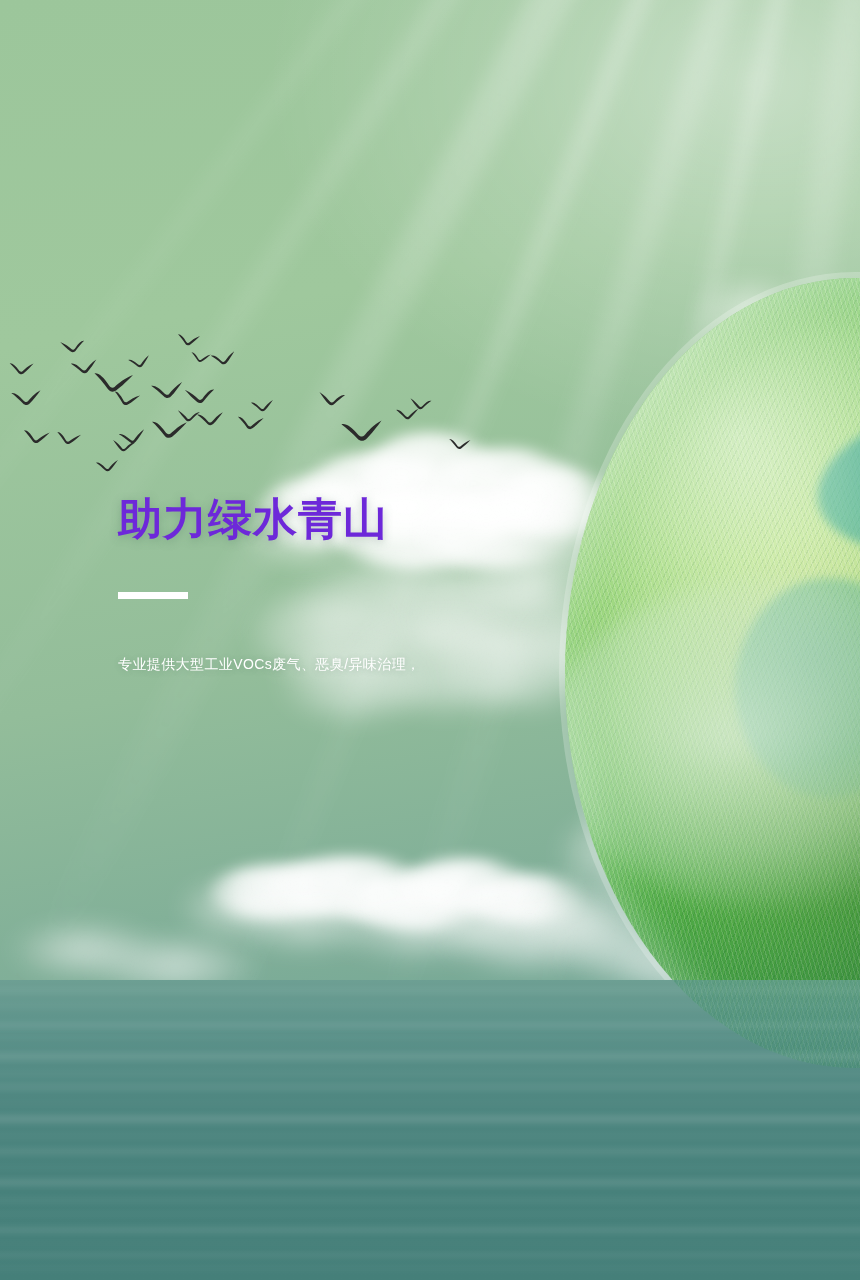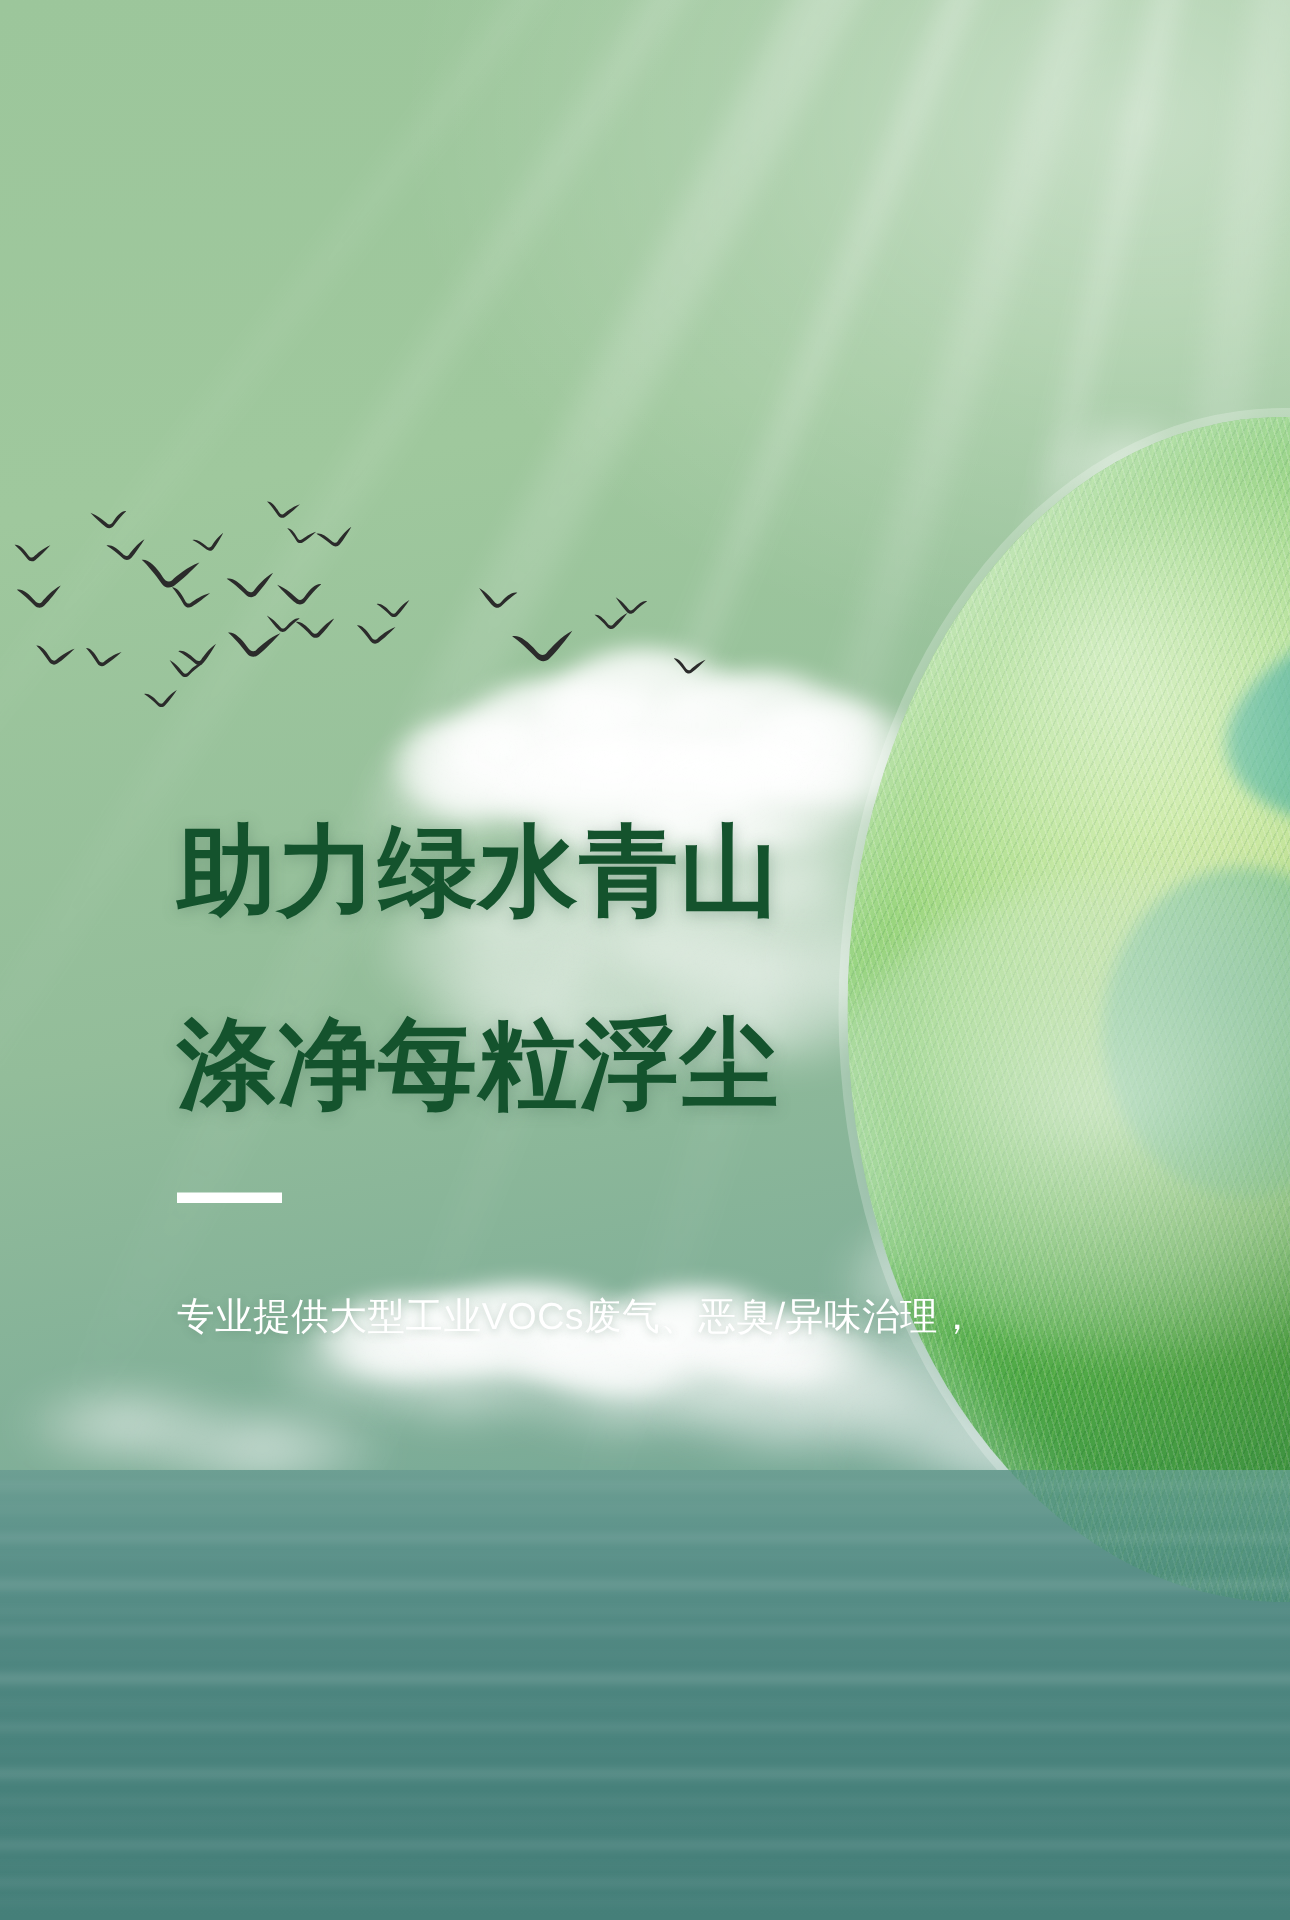--- a/index.html
+++ b/index.html
@@ -141,39 +141,38 @@
   .water-globe .grass-tex { opacity: 0.22; }
 
   
   .content {
     position: absolute;
     left: 118px; top: 492px;
     width: 560px;
     z-index: 40;
   }
   .headline {
-    color: #14532d;
-    font-size: 66px;
+    color: #6d28d9;
+    font-size: 44px;
     font-weight: bold;
     line-height: 1.22;
     letter-spacing: 1px;
     text-shadow: 0 2px 10px rgba(70,110,85,0.35);
     white-space: nowrap;
-    margin-top: 48px;
   }
   .divider {
     width: 70px;
     height: 7px;
     background: #ffffff;
     margin-top: 46px;
     margin-bottom: 52px;
   }
   .subtitle {
     color: #ffffff;
-    font-size: 25px;
+    font-size: 14px;
     font-weight: normal;
     line-height: 1.95;
     letter-spacing: 0.4px;
     text-shadow: 0 1px 6px rgba(70,110,85,0.30);
     white-space: nowrap;
   }
 </style>
 </head>
 <body>
 
@@ -352,18 +351,17 @@
         <div class="ripple" style="top: 232px; height: 4px; opacity: 0.15;"></div>
         <div class="ripple" style="top: 246px; height: 8px; opacity: 0.28;"></div>
         <div class="ripple" style="top: 262px; height: 3px; opacity: 0.12;"></div>
         <div class="ripple" style="top: 272px; height: 6px; opacity: 0.24;"></div>
         <div class="ripple" style="top: 286px; height: 4px; opacity: 0.16;"></div>
       </div>
   </div>
 
   <div class="content">
     <div class="headline">助力绿水青山</div>
-    <div class="headline">涤净每粒浮尘</div>
     <div class="divider"></div>
     <div class="subtitle">专业提供大型工业VOCs废气、恶臭/异味治理，</div>
   </div>
 
 </div>
 
 </body></html>

